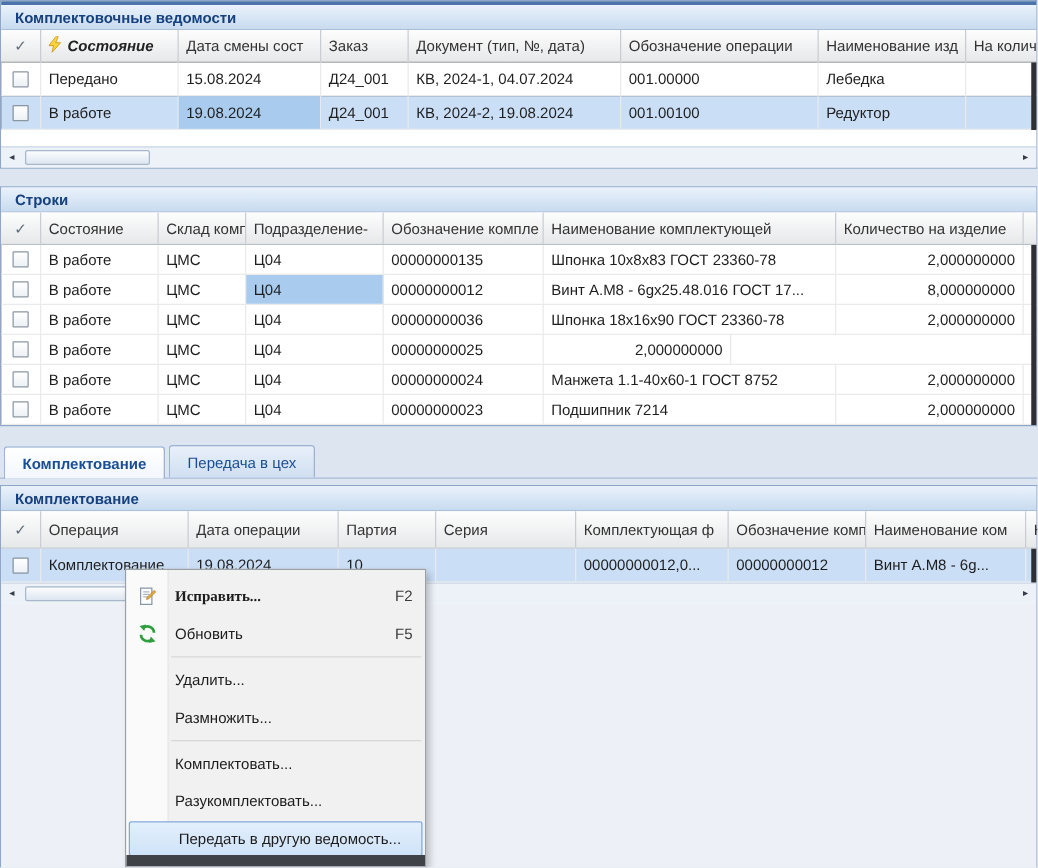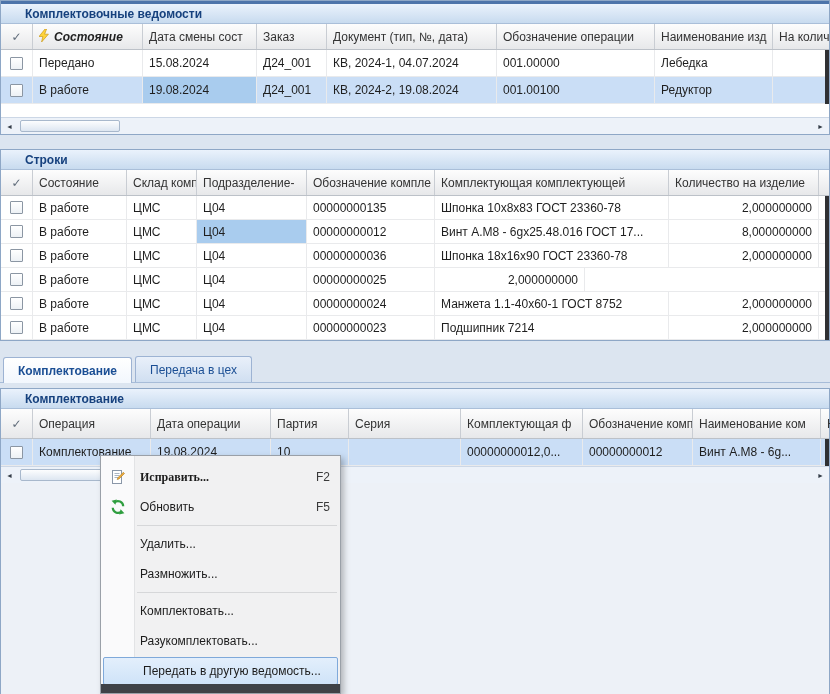--- a/index.html
+++ b/index.html
@@ -1,21 +1,21 @@
 <!DOCTYPE html>
 <html><head>
 <meta charset="utf-8">
 <style>
   *{margin:0;padding:0;box-sizing:border-box;}
   html,body{background:#dce5f0;}
   .screen{position:relative;width:830px;height:694px;overflow:hidden;background:#dce5f0;
           font-family:"Liberation Sans","DejaVu Sans",sans-serif;font-size:12px;color:#1e1e1e;}
   .panel{border:1px solid #8ea7c6;background:#fff;}
   .accent{height:3px;background:#4d74aa;}
-  .phead{height:20px;display:flex;align-items:center;padding-left:24px;
+  .phead{height:20px;display:flex;align-items:center;padding-left:11px;
          background:linear-gradient(#eaf2fc,#c8dbef);border-bottom:1px solid #aabfd9;
          color:#16417e;font-weight:bold;}
   .ghead{display:flex;height:26px;background:linear-gradient(#fdfdfd,#e7e8ea);
          border-bottom:1px solid #bcc1c8;color:#333;}
   #g3 .ghead{height:30px;}
   .gcell{display:flex;align-items:center;padding:0 6px;border-right:1px solid #e9eaec;
          overflow:hidden;white-space:nowrap;flex:none;}
   .ghead .gcell{border-right:1px solid #c9cdd3;}
   .gbody{position:relative;background:#000000;}
   .edge{position:absolute;top:0;bottom:0;right:0;width:4px;background:#2f3033;z-index:2;}
@@ -135,21 +135,21 @@
     </div>
     <div id="g2">
       <div class="ghead">
         <div class="gcell c0 cbc">
           <span class="hcheck">✓</span>
         </div>
         <div class="gcell c1">Состояние</div>
         <div class="gcell c2">Склад комп</div>
         <div class="gcell c3">Подразделение-</div>
         <div class="gcell c4">Обозначение компле</div>
-        <div class="gcell c5">Комплектующая комплектующей</div>
+        <div class="gcell c5">Наименование комплектующей</div>
         <div class="gcell c6">Количество на изделие</div>
         <div class="gcell cfill"></div>
       </div>
       <div class="gbody">
         <div class="edge"></div>
       <div class="grow">
             <div class="gcell c0 cbc">
               <span class="cb"></span>
             </div>
             <div class="gcell c1">В работе</div>

